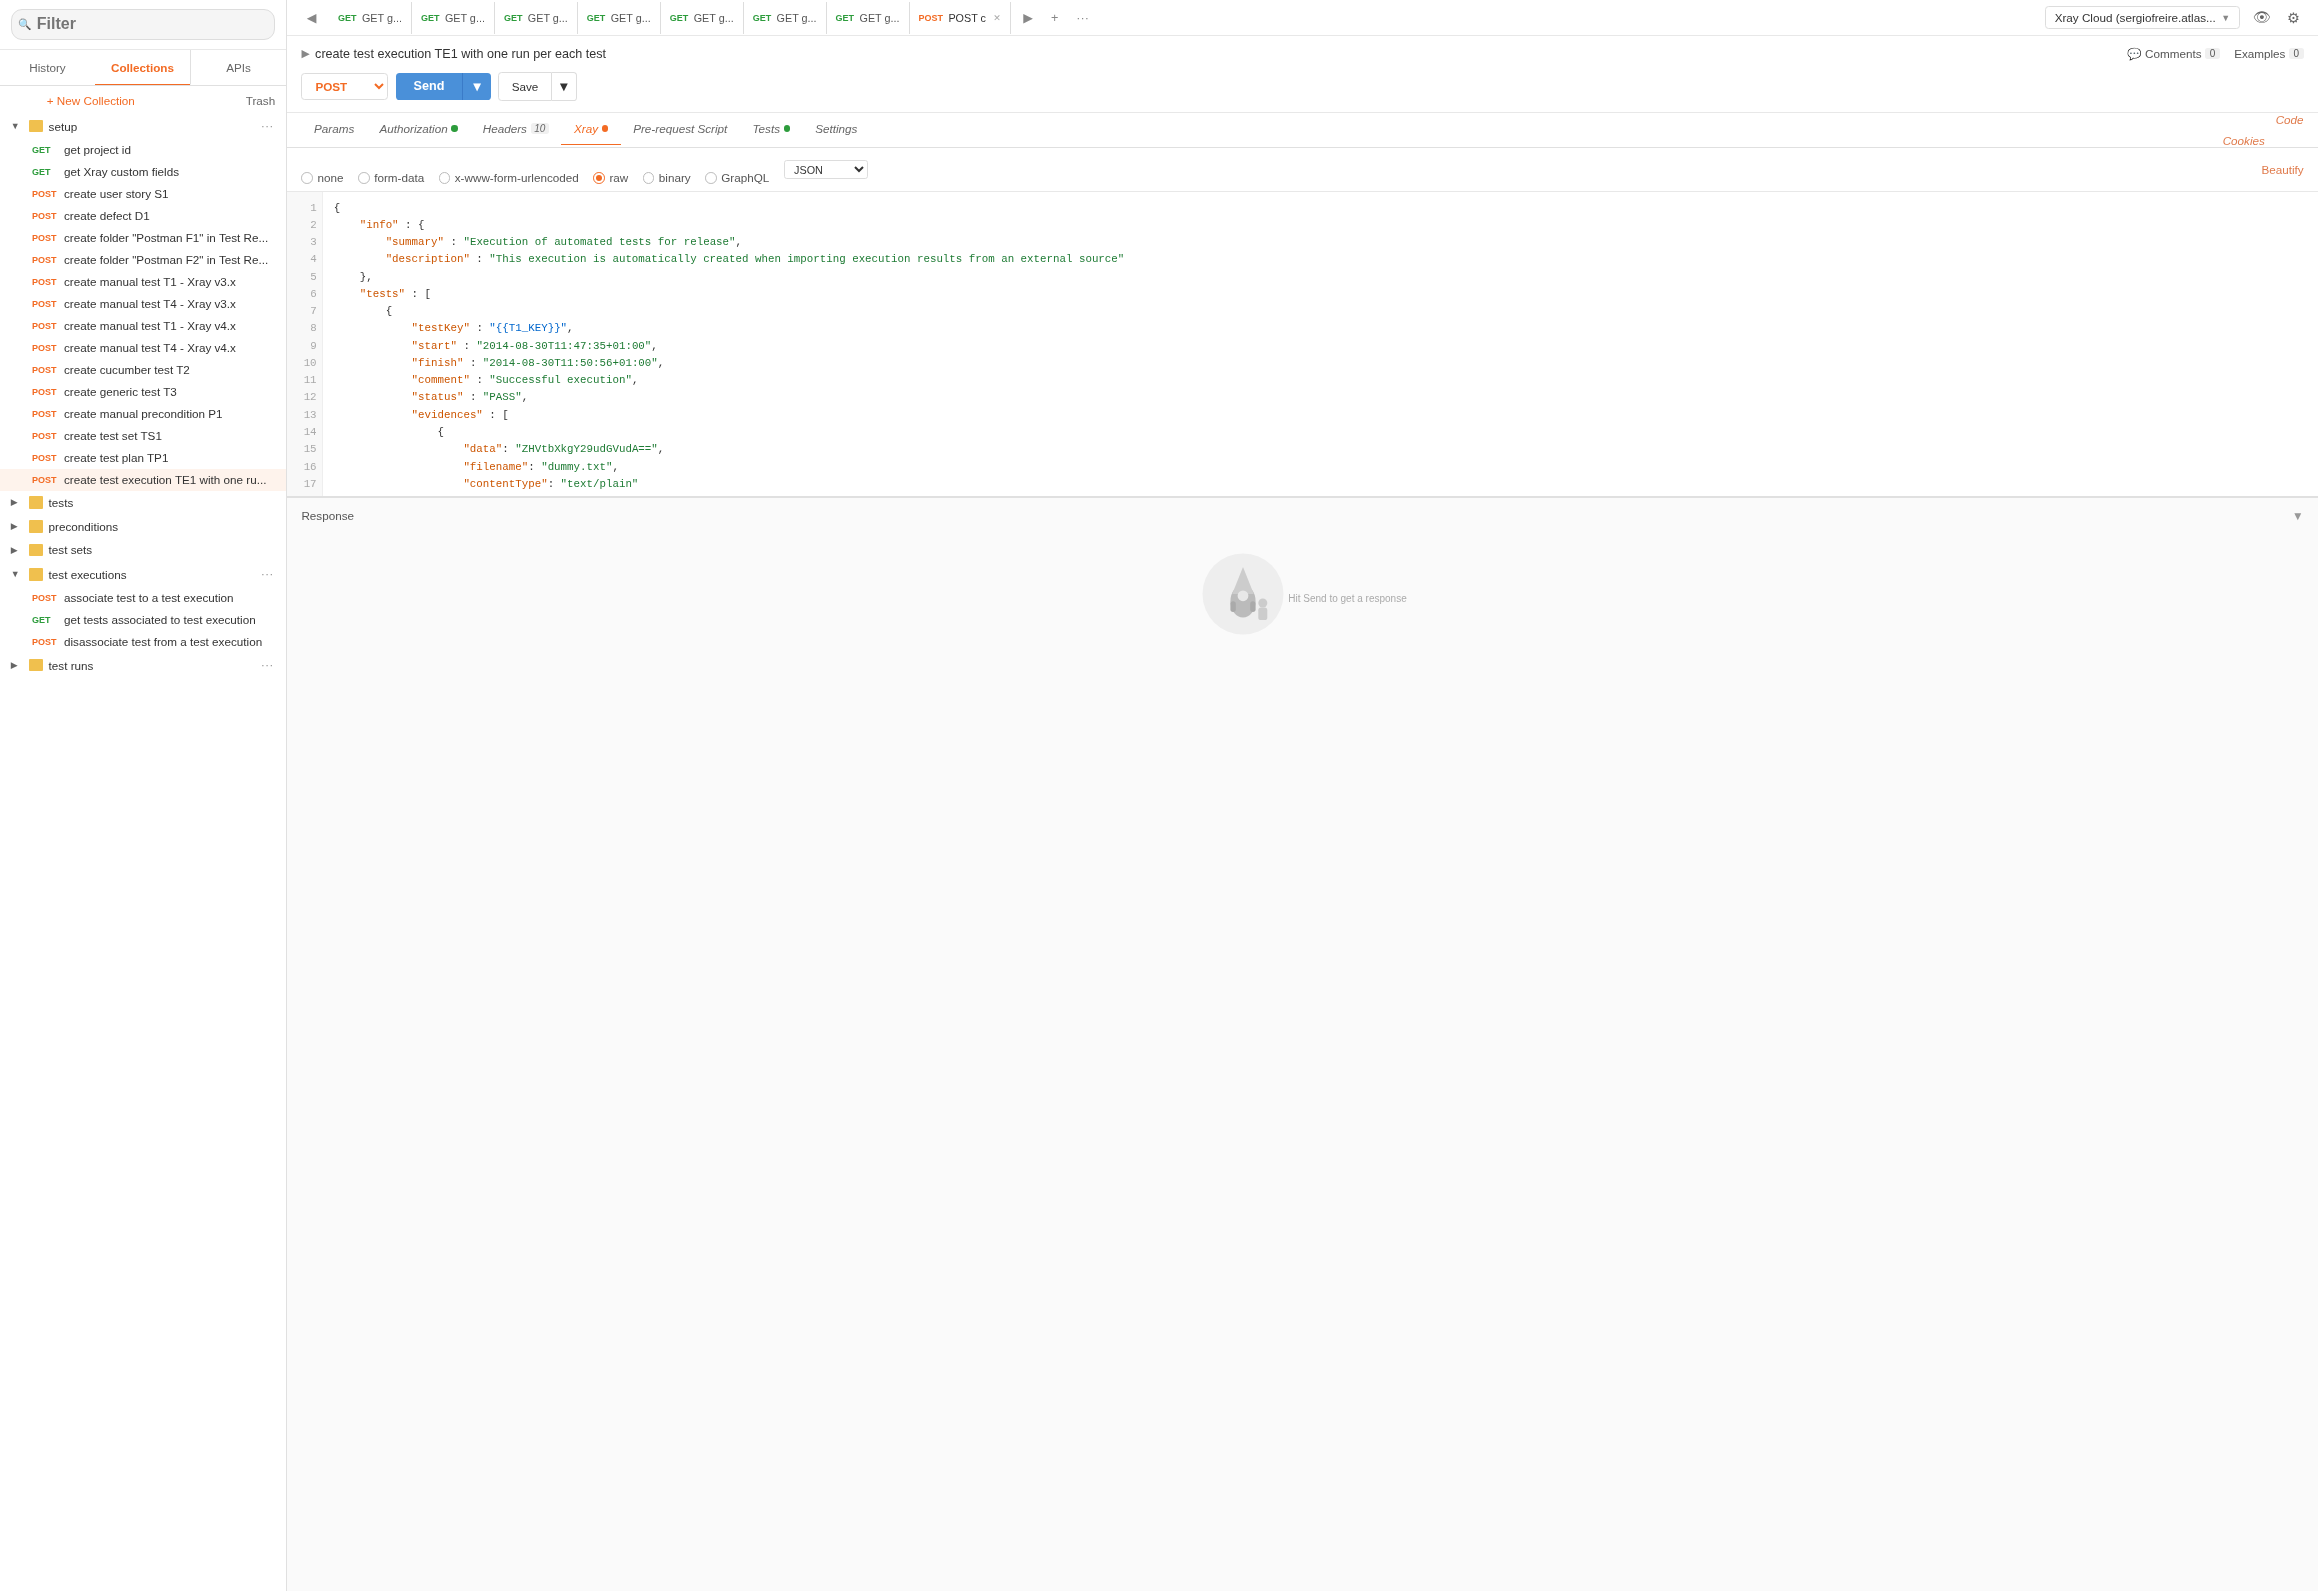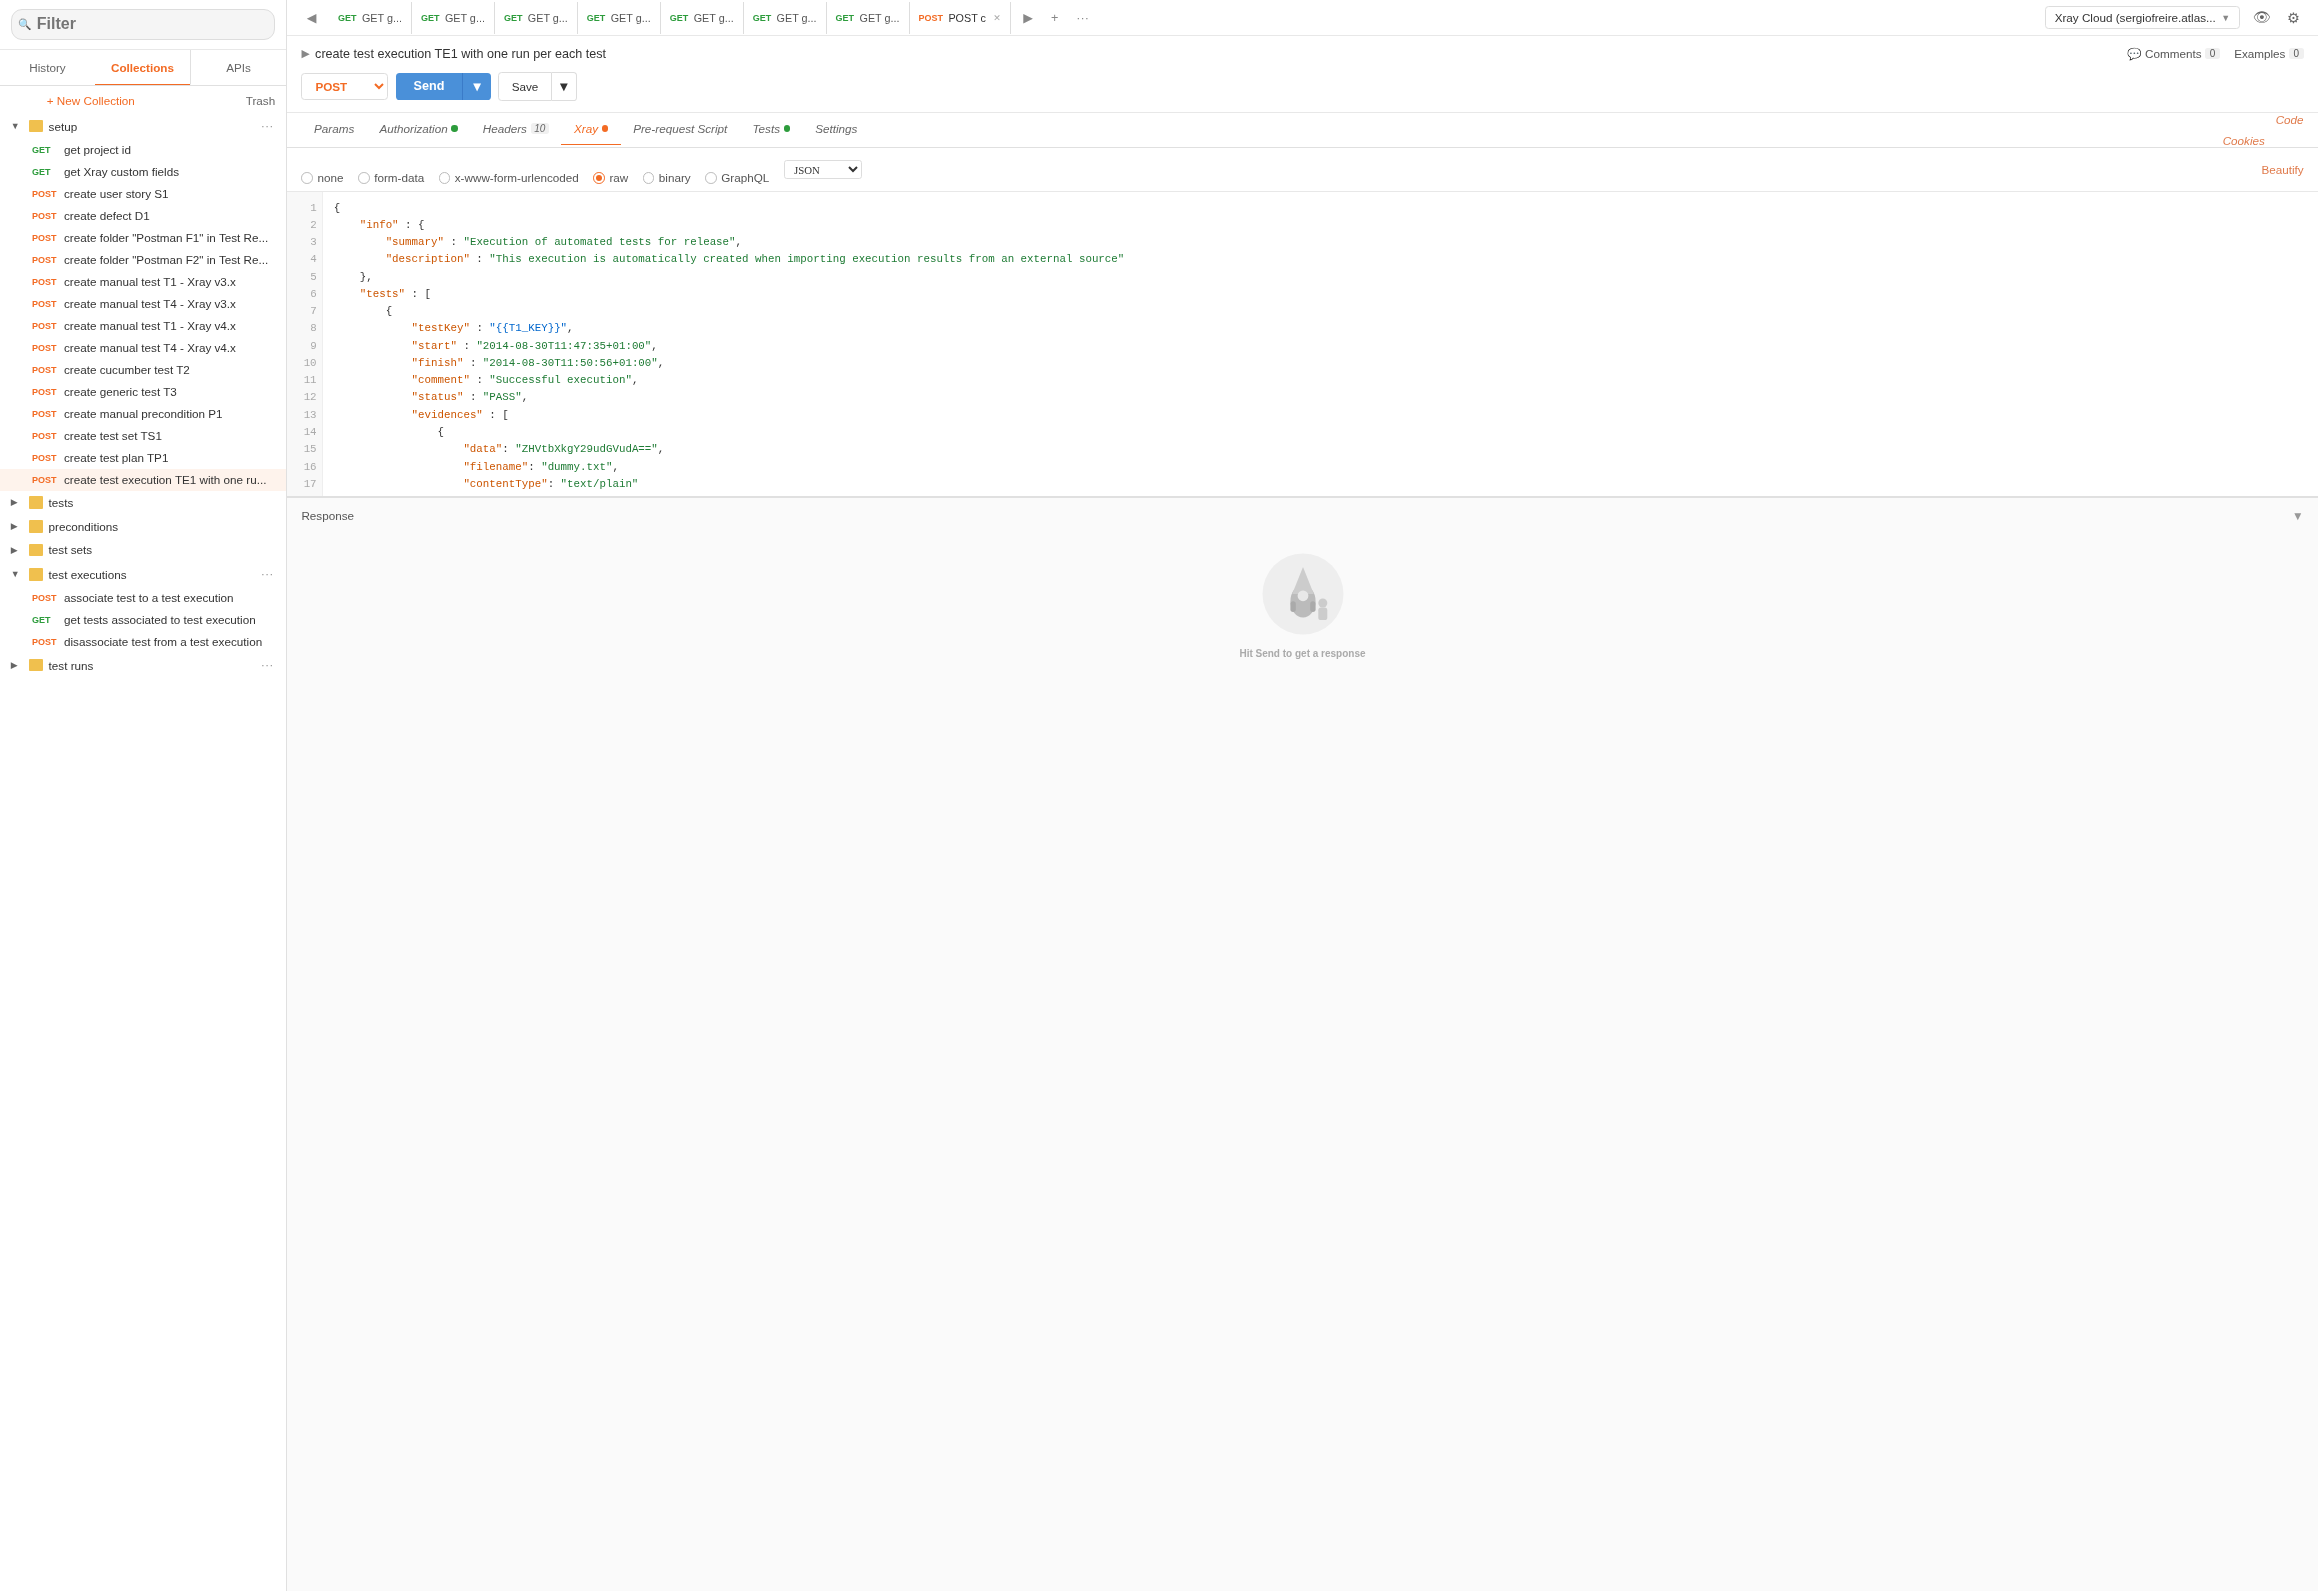--- a/index.html
+++ b/index.html
@@ -90,37 +90,37 @@
     .tab-number { font-size: 10px; background: #f0f0f0; border-radius: 2.7px; padding: 0 3.6px; }
     .req-tab-right { margin-left: auto; display: flex; gap: 10.8px; }
     .req-tab-right span { font-size: 11.7px; color: #e07b4c; cursor: pointer; }
 
     
     .body-options { display: flex; align-items: center; gap: 14.4px; padding: 7.2px 14.4px; border-bottom: 0.9px solid #e8e8e8; }
     .radio-option { display: flex; align-items: center; gap: 4.5px; cursor: pointer; font-size: 11.7px; color: #555; margin-top: 16px; }
     .radio-circle { width: 11.7px; height: 11.7px; border-radius: 50%; border: 0.9px solid #bbb; display: flex; align-items: center; justify-content: center; }
     .radio-circle.selected { border-color: #f36b24; }
     .radio-dot { width: 6.3px; height: 6.3px; border-radius: 50%; background: #f36b24; }
-    .json-select { border: 0.9px solid #ddd; border-radius: 2.7px; padding: 1.8px 5.4px; font-size: 10.8px; color: #333; cursor: pointer; background: #fff; font-family: Liberation Serif, serif; }
+    .json-select { border: 0.9px solid #ddd; border-radius: 2.7px; padding: 1.8px 5.4px; font-size: 10.8px; color: #333; cursor: pointer; background: #fff; }
     .beautify-btn { margin-left: auto; color: #e07b4c; font-size: 11.7px; cursor: pointer; }
 
     
     .code-editor { flex: 1; overflow: auto; background: #fff; display: flex; }
     .line-numbers { padding: 7.2px 5.4px; background: #f8f8f8; border-right: 0.9px solid #eee; min-width: 36px; text-align: right; color: #aaa; font-size: 10.8px; font-family: 'Courier New', monospace; line-height: 1.6; user-select: none; }
     .line-numbers div { line-height: 1.6; }
     .code-content { padding: 7.2px 10.8px; flex: 1; font-size: 10.8px; font-family: 'Courier New', monospace; line-height: 1.6; overflow: auto; white-space: pre; }
     .code-content .k { color: #cc5500; } 
     .code-content .s { color: #1e7b34; } 
     .code-content .p { color: #333; } 
     .code-content .b { color: #0066cc; } 
 
     
     .response-area { border-top: 0.9px solid #e0e0e0; padding: 10.8px 14.4px; background: #fafafa; }
     .response-title { font-size: 11.7px; color: #555; font-weight: 500; display: flex; align-items: center; justify-content: space-between; }
-    .response-content { display: flex; flex-direction: column; align-items: center; justify-content: center; padding: 27px 0; font-weight: bold; }
+    .response-content { display: flex; flex-direction: row; align-items: center; justify-content: center; padding: 27px 0; }
     .rocket-text { font-size: 10px; color: #aaa; margin-top: 7.2px; text-align: center; }
 
     
     ::-webkit-scrollbar { width: 5.4px; height: 5.4px; }
     ::-webkit-scrollbar-track { background: #f1f1f1; }
     ::-webkit-scrollbar-thumb { background: #ccc; border-radius: 2.7px; }
   </style>
 </head>
 <body>
 

